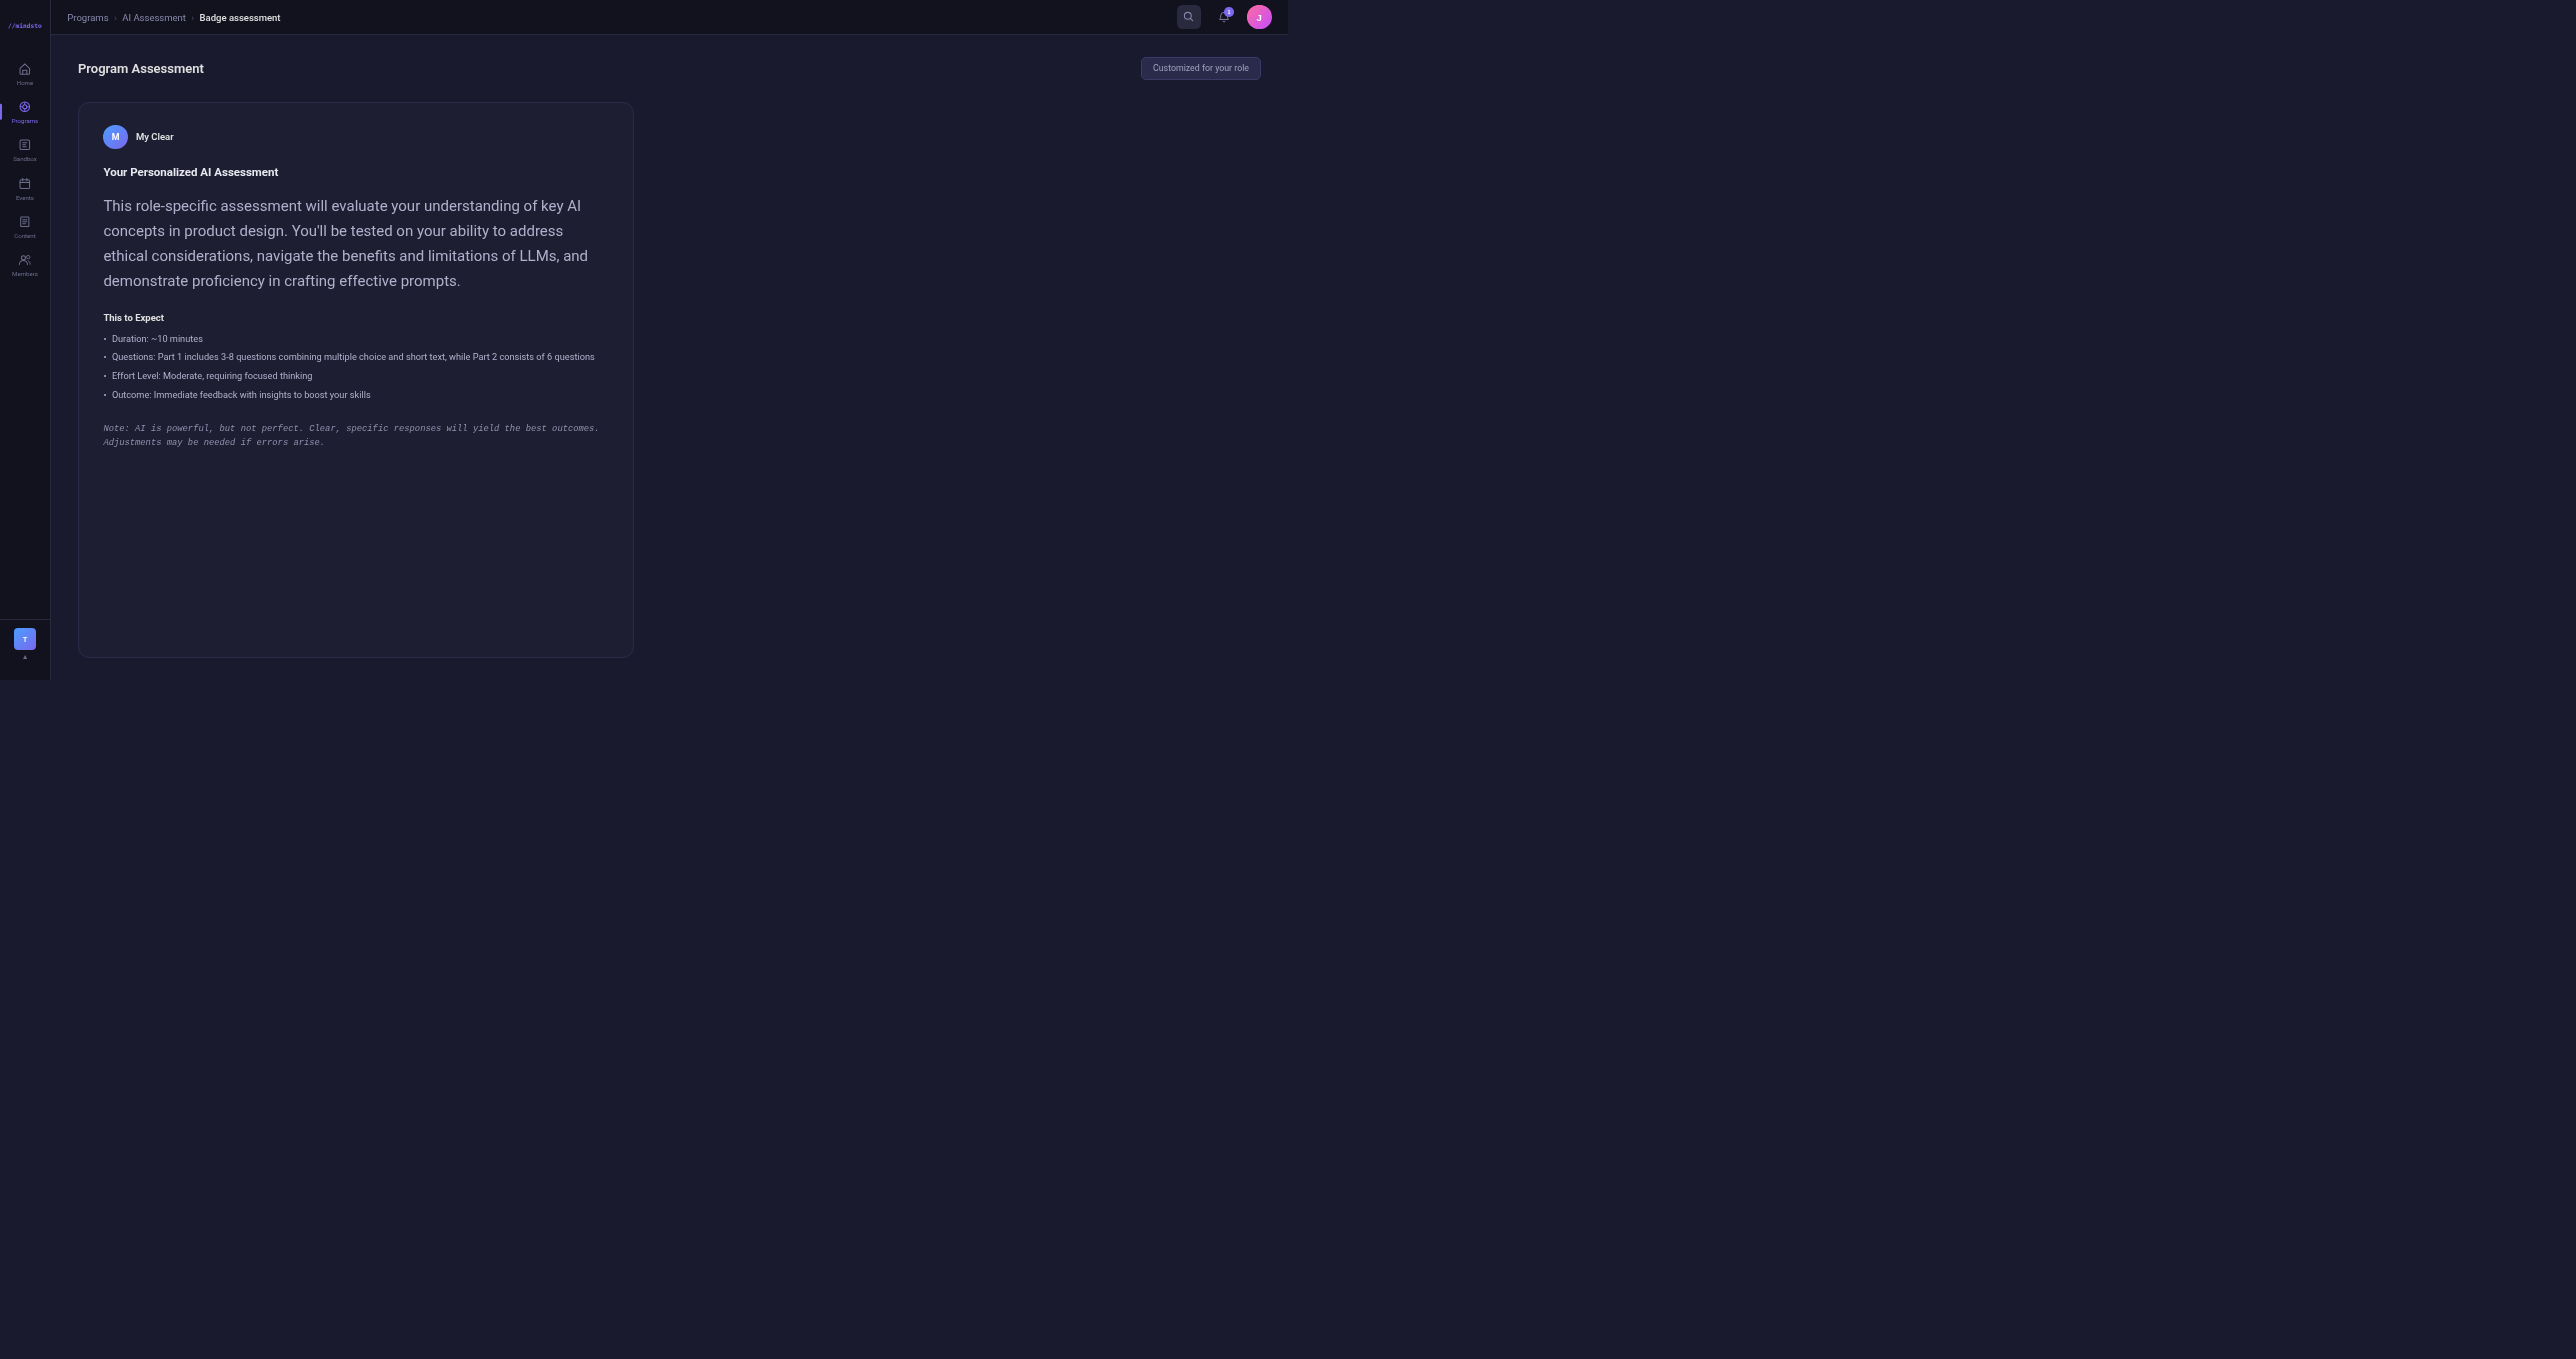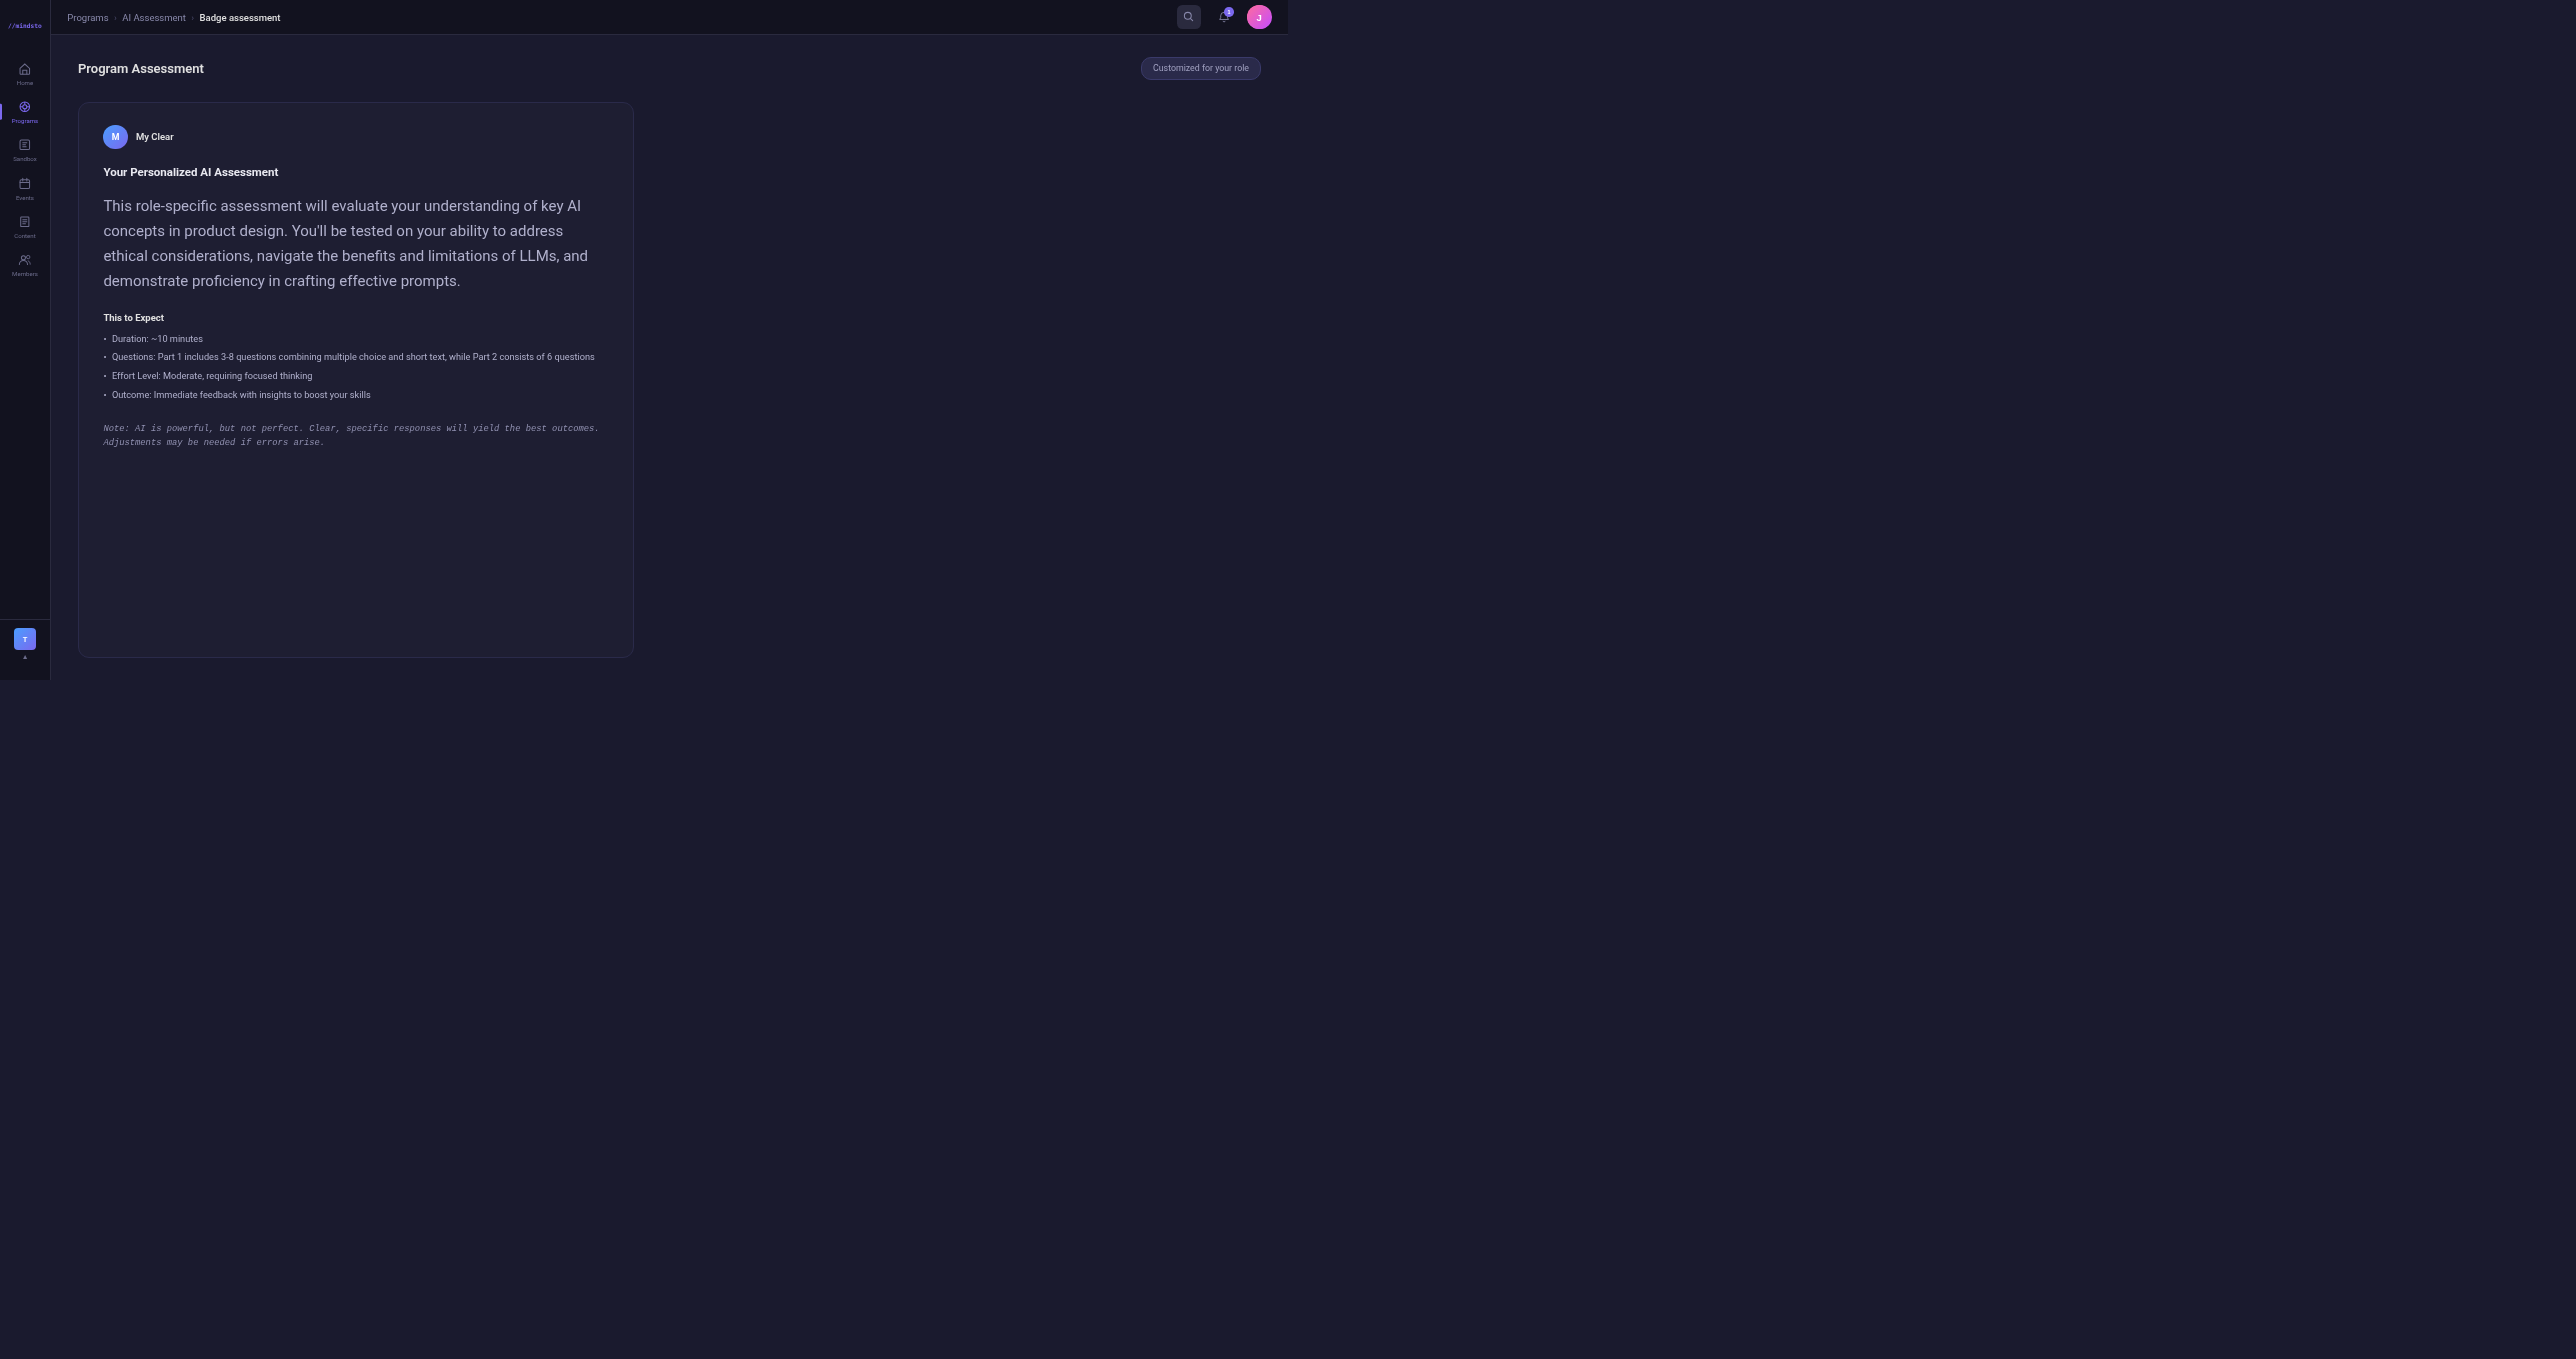--- a/index.html
+++ b/index.html
@@ -245,21 +245,21 @@
 
     .page-title {
       font-size: 13px;
       font-weight: 600;
       color: #e0e0e0;
     }
 
     .customized-badge {
       background: #2a2a4a;
       border: 0.7px solid #3a3a6a;
-      border-radius: 10px;
+      border-radius: 5px;
       padding: 5.4px 11px;
       font-size: 8.8px;
       color: #a0a0c0;
     }
 
     
     .assessment-card {
       background: #1e1e32;
       border-radius: 11px;
       border: 0.7px solid #2a2a4a;

